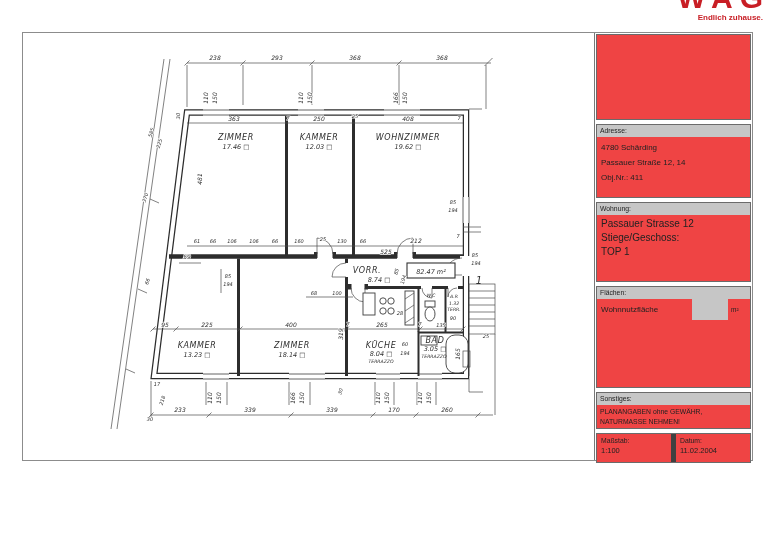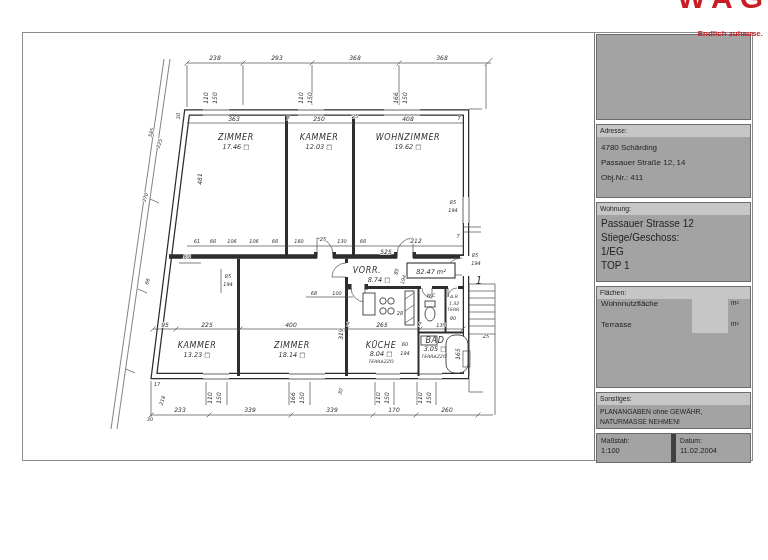--- a/index.html
+++ b/index.html
@@ -3,39 +3,39 @@
 <meta charset="utf-8">
 <style>
   html,body{margin:0;padding:0}
   body{width:768px;height:560px;background:#ffffff;position:relative;overflow:hidden;
        font-family:"Liberation Sans",sans-serif;color:#222}
 
   
   .logo{position:absolute;top:-17px;right:5px;text-align:right;z-index:5}
   .logo-word{font-family:"Liberation Sans",sans-serif;font-weight:bold;font-size:30px;
              line-height:30px;color:#c81e25;letter-spacing:7px;margin-right:-7px}
-  .logo-tag{font-size:8px;font-weight:bold;color:#c81e25;margin-top:16px}
+  .logo-tag{font-size:8px;font-weight:bold;color:#c81e25;margin-top:0}
 
   
   .sheet{position:absolute;left:22px;top:32px;width:731px;height:429px;
          border:1.5px solid #8c8c8c;background:#fff;box-sizing:border-box}
   .plan-svg{position:absolute;left:0;top:0}
 
   
   .panel{position:absolute;top:0;right:0;bottom:0;width:158px;border-left:1px solid #777;
          display:flex;flex-direction:column;gap:4px;padding:1px;box-sizing:border-box;background:#fff}
-  .pbox{border:1px solid #6b6b6b;background:#a3a3a3;box-sizing:border-box;flex-shrink:0}
+  .pbox{border:1px solid #6b6b6b;background:#ef4444;box-sizing:border-box;flex-shrink:0}
   .phead{background:#c6c6c6;font-size:6.8px;color:#222;padding:2px 3px;height:12px;box-sizing:border-box}
   .box-blank{height:86px}
   .box-adresse{height:74px}
   .box-adresse .line{font-size:8px;padding:6px 4px 0}
   .box-wohnung{height:80px}
   .box-wohnung .bline{font-size:10px;font-weight:normal;padding:3px 4px 0}
   .box-flaechen{height:102px}
-  .frow{display:flex;align-items:flex-start;font-size:8px}
+  .frow{display:flex;align-items:center;font-size:8px}
   .frow .lbl{flex:1;padding-left:4px}
   .frow .val{width:36px;background:#c6c6c6;align-self:stretch;display:flex;align-items:center;
              justify-content:flex-end;font-size:7px;padding-right:2px;box-sizing:border-box}
   .frow .unit{width:22px;font-size:6.5px;padding-left:3px;box-sizing:border-box}
   .rh1{height:21px}.rh2{height:14px}.rh3{height:13px}.rh4{height:13px}.rh5{height:13px}.rh6{height:14px}
   .frow.bold .lbl{font-weight:bold}
   .thicksep{border-top:2px solid #444}
   .box-sonst{height:37px}
   .box-sonst .sline{font-size:6.8px;padding:3px 3px 0}
   .box-scale{height:30px;display:flex;margin-top:auto}
@@ -362,33 +362,27 @@
       <div class="phead">Adresse:</div>
       <div class="line">4780 Schärding</div>
       <div class="line">Passauer Straße 12, 14</div>
       <div class="line">Obj.Nr.: 411</div>
     </div>
 
     <div class="pbox box-wohnung">
       <div class="phead">Wohnung:</div>
       <div class="bline">Passauer Strasse 12</div>
       <div class="bline">Stiege/Geschoss:</div>
-      <div class="bline">1/EG</div>
       <div class="bline">TOP 1</div>
     </div>
 
     <div class="pbox box-flaechen">
       <div class="phead">Flächen:</div>
       <div class="frow rh1">
         <span class="lbl">Wohnnutzfläche</span>
-        <span class="val"></span>
-        <span class="unit">m²</span>
-      </div>
-      <div class="frow rh5">
-        <span class="lbl">Terrasse</span>
         <span class="val"></span>
         <span class="unit">m²</span>
       </div>
     </div>
 
     <div class="pbox box-sonst">
       <div class="phead">Sonstiges:</div>
       <div class="sline">PLANANGABEN ohne GEWÄHR,</div>
       <div class="sline">NATURMASSE NEHMEN!</div>
     </div>

